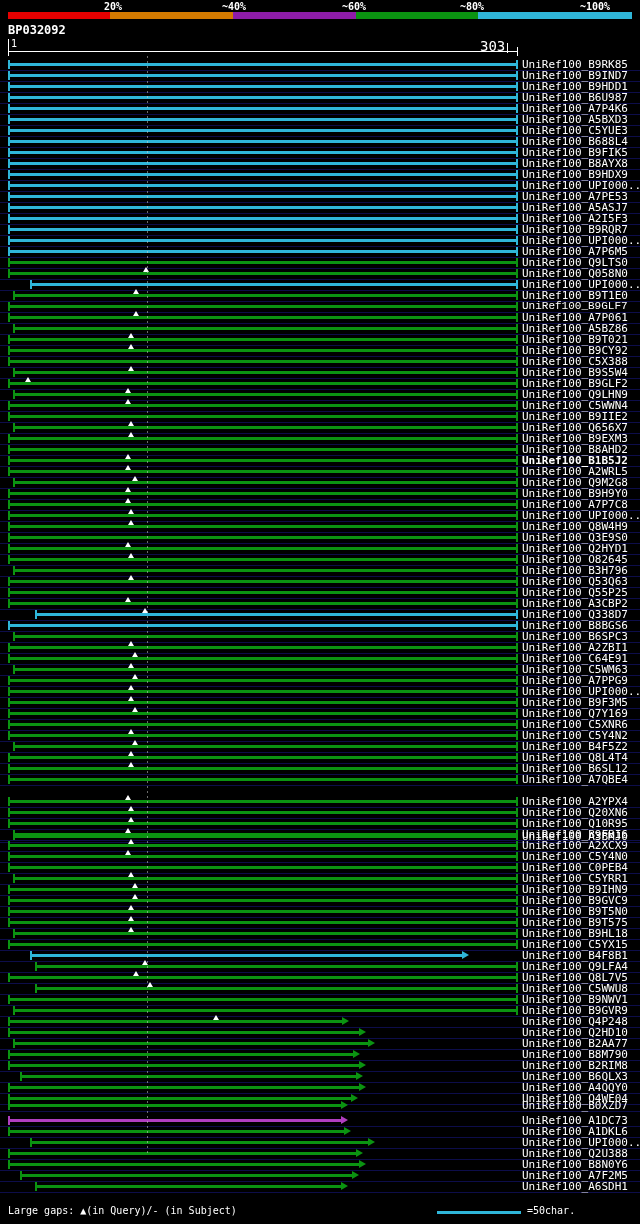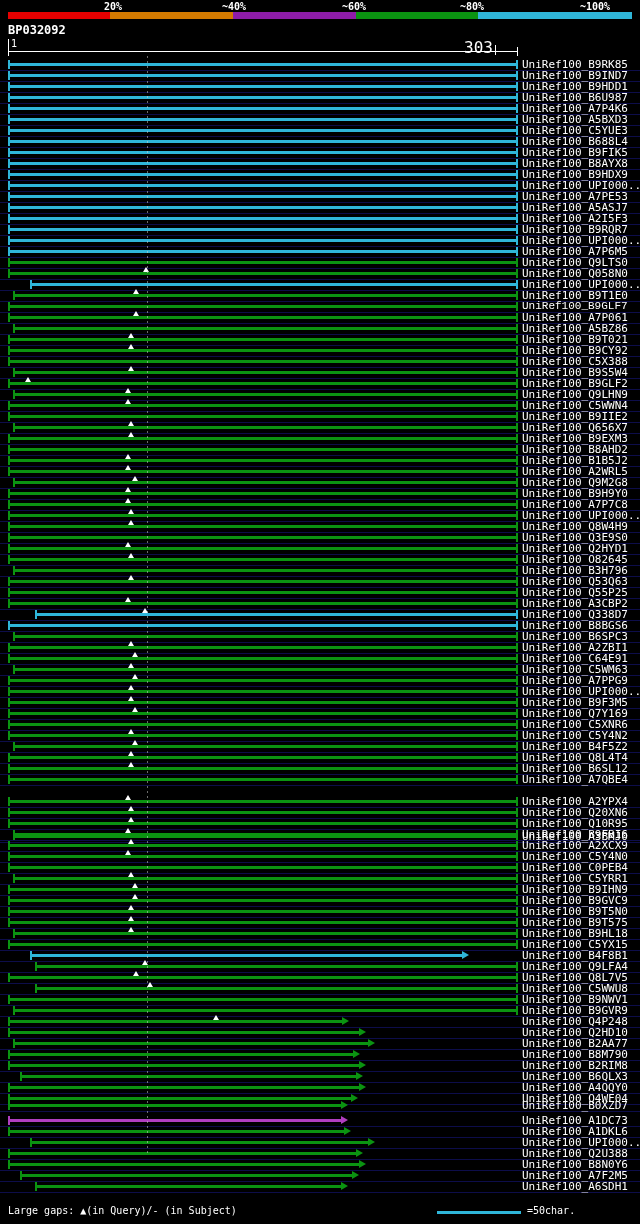--- a/index.html
+++ b/index.html
@@ -3,21 +3,21 @@
 <meta charset="utf-8">
 <style>
   html,body{margin:0;padding:0;background:#000;}
   .screen{position:relative;width:640px;height:1224px;background:#000;overflow:hidden;
           font-family:"DejaVu Sans Mono",monospace;color:#fff;}
   .scale-label{position:absolute;top:1px;font-size:10px;font-weight:bold;white-space:nowrap;}
   .scale-bar{position:absolute;left:8px;top:12px;height:7px;display:flex;}
   .seg{height:7px;}
   .title{position:absolute;left:8px;top:23px;font-size:12px;font-weight:bold;}
   .ruler-start{position:absolute;left:8px;top:38px;font-size:10px;}
-  .ruler-end{position:absolute;left:464px;top:38px;font-size:16px;}
+  .ruler-end{position:absolute;left:480px;top:38px;font-size:14px;}
   .ruler-start::before{content:"";display:inline-block;width:1px;height:10px;background:#fff;margin-right:2px;vertical-align:-2px;}
   .ruler-end::after{content:"";display:inline-block;width:1px;height:10px;background:#fff;margin-left:2px;vertical-align:-2px;}
   .ruler-line{position:absolute;left:8px;top:51px;width:510px;height:1px;background:#fff;}
   .ruler-line::before,.ruler-line::after{content:"";position:absolute;top:-4px;width:1px;height:9px;background:#fff;}
   .ruler-line::before{left:0;}
   .ruler-line::after{right:0;}
   .rows{position:absolute;left:0;top:0;width:640px;height:1224px;}
   .row{position:absolute;left:0;width:640px;height:11px;border-bottom:1px solid #0d0d4a;}
   .bar{position:absolute;top:4px;height:3px;background:var(--c);}
   .bar::before{content:"";position:absolute;left:0;top:-3px;width:2px;height:9px;background:var(--c);}
@@ -221,21 +221,21 @@
       <div class="row" style="top: 433px;">
         <div class="bar" style="left: 8px; width: 510px; --c: #0b9311;">
           <span class="gapmark" style="left: 120.278px;"></span>
         </div>
         <span class="lbl">UniRef100_B9EXM3</span>
       </div>
       <div class="row" style="top: 444px;">
         <div class="bar" style="left: 8px; width: 510px; --c: #0b9311;"></div>
         <span class="lbl">UniRef100_B8AHD2</span>
       </div>
-      <div class="row" style="top: 455px;">
+      <div class="row" style="top: 455px; font-weight: bold;">
         <div class="bar" style="left: 8px; width: 510px; --c: #0b9311;">
           <span class="gapmark" style="left: 116.901px;"></span>
         </div>
         <span class="lbl">UniRef100_B1B5J2</span>
       </div>
       <div class="row" style="top: 466px;">
         <div class="bar" style="left: 8px; width: 510px; --c: #0b9311;">
           <span class="gapmark" style="left: 116.901px;"></span>
         </div>
         <span class="lbl">UniRef100_A2WRL5</span>

